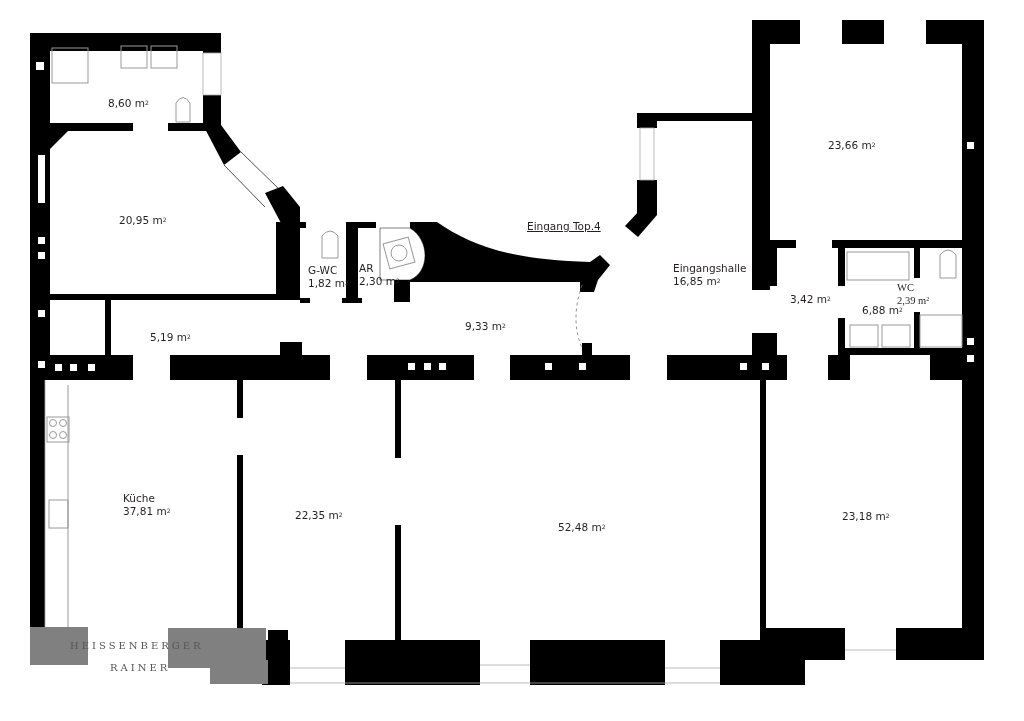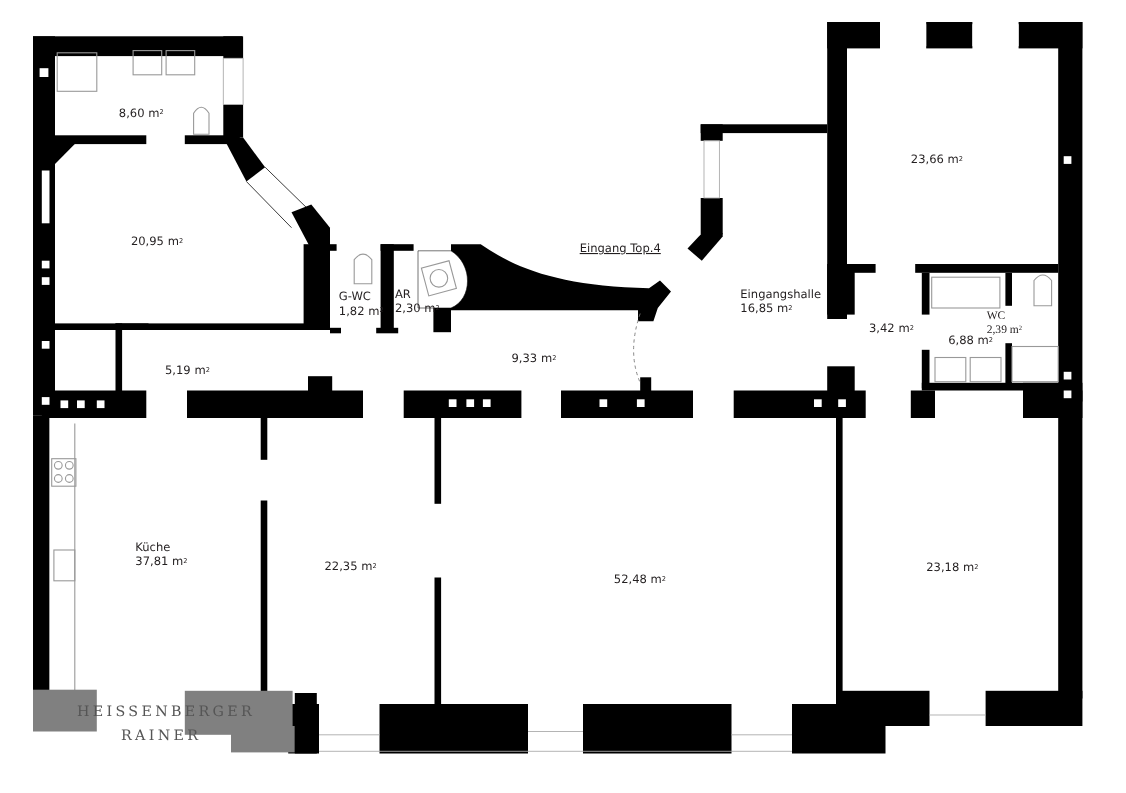--- a/index.html
+++ b/index.html
@@ -12,21 +12,21 @@
       color: #231f20;
       line-height: 13px;
       white-space: nowrap;
     }
     .lbl sup { font-size: 6px; vertical-align: top; position: relative; top: -1px; }
     .brand {
       position: absolute;
       font-family: "DejaVu Serif", serif;
       color: #555555;
       letter-spacing: 3px;
-      font-size: 13px;
+      font-size: 10px;
       white-space: nowrap;
     }
   </style>
 </head>
 <body>
 
 <svg id="plan" viewBox="0 0 1024 721" xmlns="http://www.w3.org/2000/svg">
 
   <g fill="#000">
 

